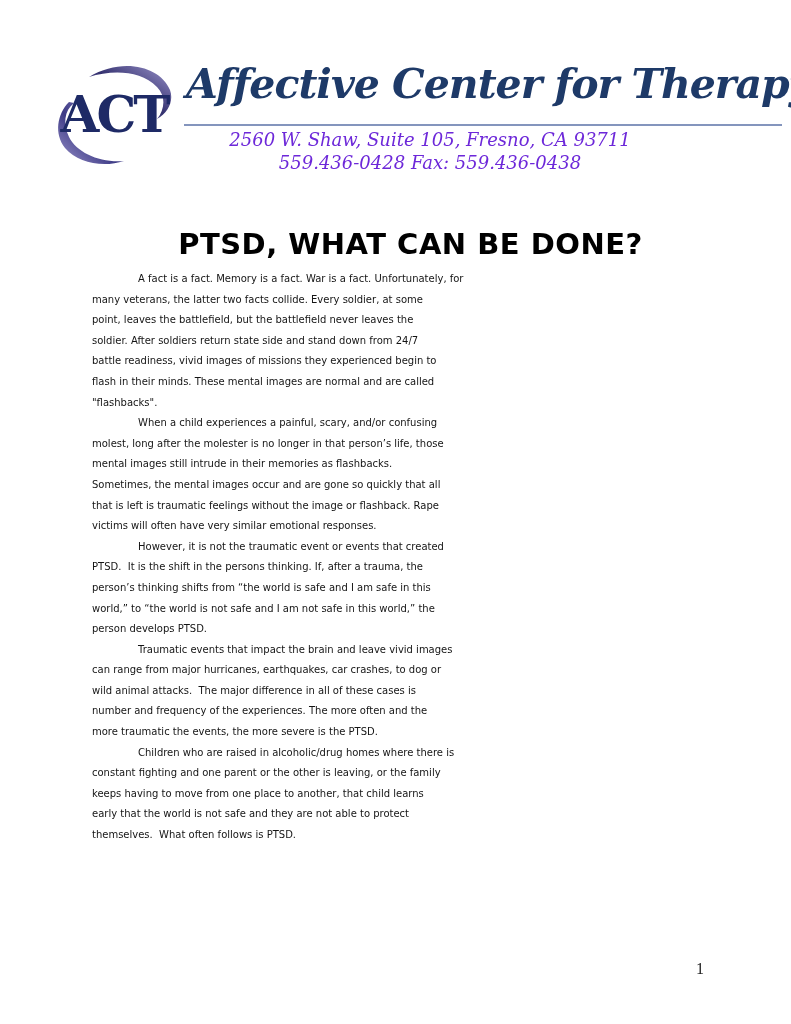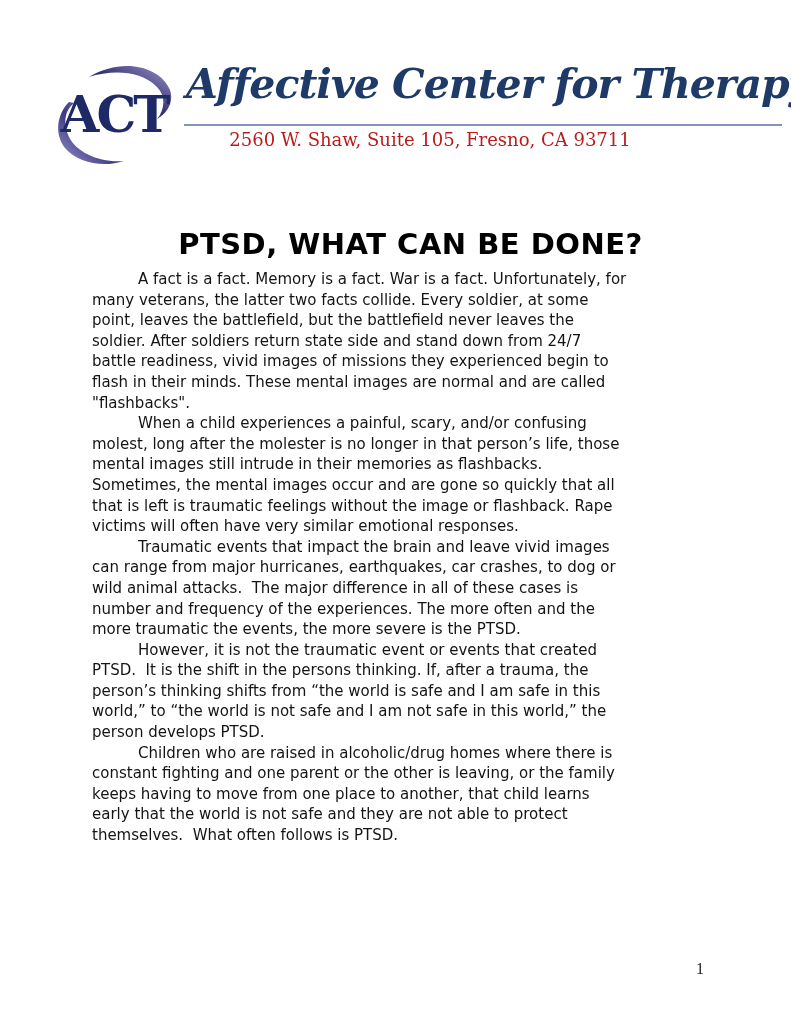--- a/index.html
+++ b/index.html
@@ -27,39 +27,40 @@
   }
   .brand-rule {
     position: absolute; left: 184px; top: 100px;
     width: 598px; height: 2px;
     background: #8495bd;
   }
   .addr-line {
     position: absolute; left: 130px; width: 600px;
     text-align: center;
     font-family: "DejaVu Serif", serif;
-    font-size: 18px; color: #b91c1c;
+    font-style: italic;
+    font-size: 18px; color: #6d28d9;
     white-space: nowrap;
   }
   .addr-1 { top: 105px; }
   .addr-2 { top: 128px; }
 
   
   .doc-title {
     position: absolute; top: 184px; left: 0;
     width: 791px; text-align: center;
     font-family: "DejaVu Sans", sans-serif;
     font-weight: bold; font-size: 29px;
     color: #000000; letter-spacing: 0.5px; padding-left: 30px;
   }
   .body-text {
     position: absolute; top: 245px; left: 92px;
     width: 618px;
     font-family: "DejaVu Sans", sans-serif;
-    font-size: 15px; line-height: 20.6px;
+    font-size: 10px; line-height: 20.6px;
     color: #141414;
   }
   .para {
     margin: 0;
     text-indent: 46px;
     white-space: pre; 
   }
 
   
   .page-number {
@@ -97,48 +98,49 @@
                C 46 101 23 91 15 75 C 9 62 10 49 20 41 Z" fill="url(#swg)"></path>
       <text x="60" y="70" text-anchor="middle" font-family="DejaVu Serif, serif" font-size="50" font-weight="bold" letter-spacing="-3" fill="#1e2a66">ACT</text>
     </svg>
 
     <div class="brand-name">Affective Center for Therapy</div>
 
     <div class="brand-rule"></div>
 
     <div class="addr-line addr-1">2560 W. Shaw, Suite 105, Fresno, CA 93711</div>
 
+    <div class="addr-line addr-2">559.436-0428  Fax: 559.436-0438</div>
   </div>
 
   <h1 class="doc-title">PTSD, WHAT CAN BE DONE?</h1>
 
   <div class="body-text">
     <p class="para">A fact is a fact. Memory is a fact. War is a fact. Unfortunately, for
 many veterans, the latter two facts collide. Every soldier, at some
 point, leaves the battlefield, but the battlefield never leaves the
 soldier. After soldiers return state side and stand down from 24/7
 battle readiness, vivid images of missions they experienced begin to
 flash in their minds. These mental images are normal and are called
 "flashbacks".</p>
     <p class="para">When a child experiences a painful, scary, and/or confusing
 molest, long after the molester is no longer in that person’s life, those
 mental images still intrude in their memories as flashbacks.
 Sometimes, the mental images occur and are gone so quickly that all
 that is left is traumatic feelings without the image or flashback. Rape
 victims will often have very similar emotional responses.</p>
+    <p class="para">However, it is not the traumatic event or events that created
+PTSD.  It is the shift in the persons thinking. If, after a trauma, the
+person’s thinking shifts from “the world is safe and I am safe in this
+world,” to “the world is not safe and I am not safe in this world,” the
+person develops PTSD.</p>
     <p class="para">Traumatic events that impact the brain and leave vivid images
 can range from major hurricanes, earthquakes, car crashes, to dog or
 wild animal attacks.  The major difference in all of these cases is
 number and frequency of the experiences. The more often and the
 more traumatic the events, the more severe is the PTSD.</p>
-    <p class="para">However, it is not the traumatic event or events that created
-PTSD.  It is the shift in the persons thinking. If, after a trauma, the
-person’s thinking shifts from “the world is safe and I am safe in this
-world,” to “the world is not safe and I am not safe in this world,” the
-person develops PTSD.</p>
     <p class="para">Children who are raised in alcoholic/drug homes where there is
 constant fighting and one parent or the other is leaving, or the family
 keeps having to move from one place to another, that child learns
 early that the world is not safe and they are not able to protect
 themselves.  What often follows is PTSD.</p>
   </div>
 
   <div class="page-number">1</div>
 </div>
 

